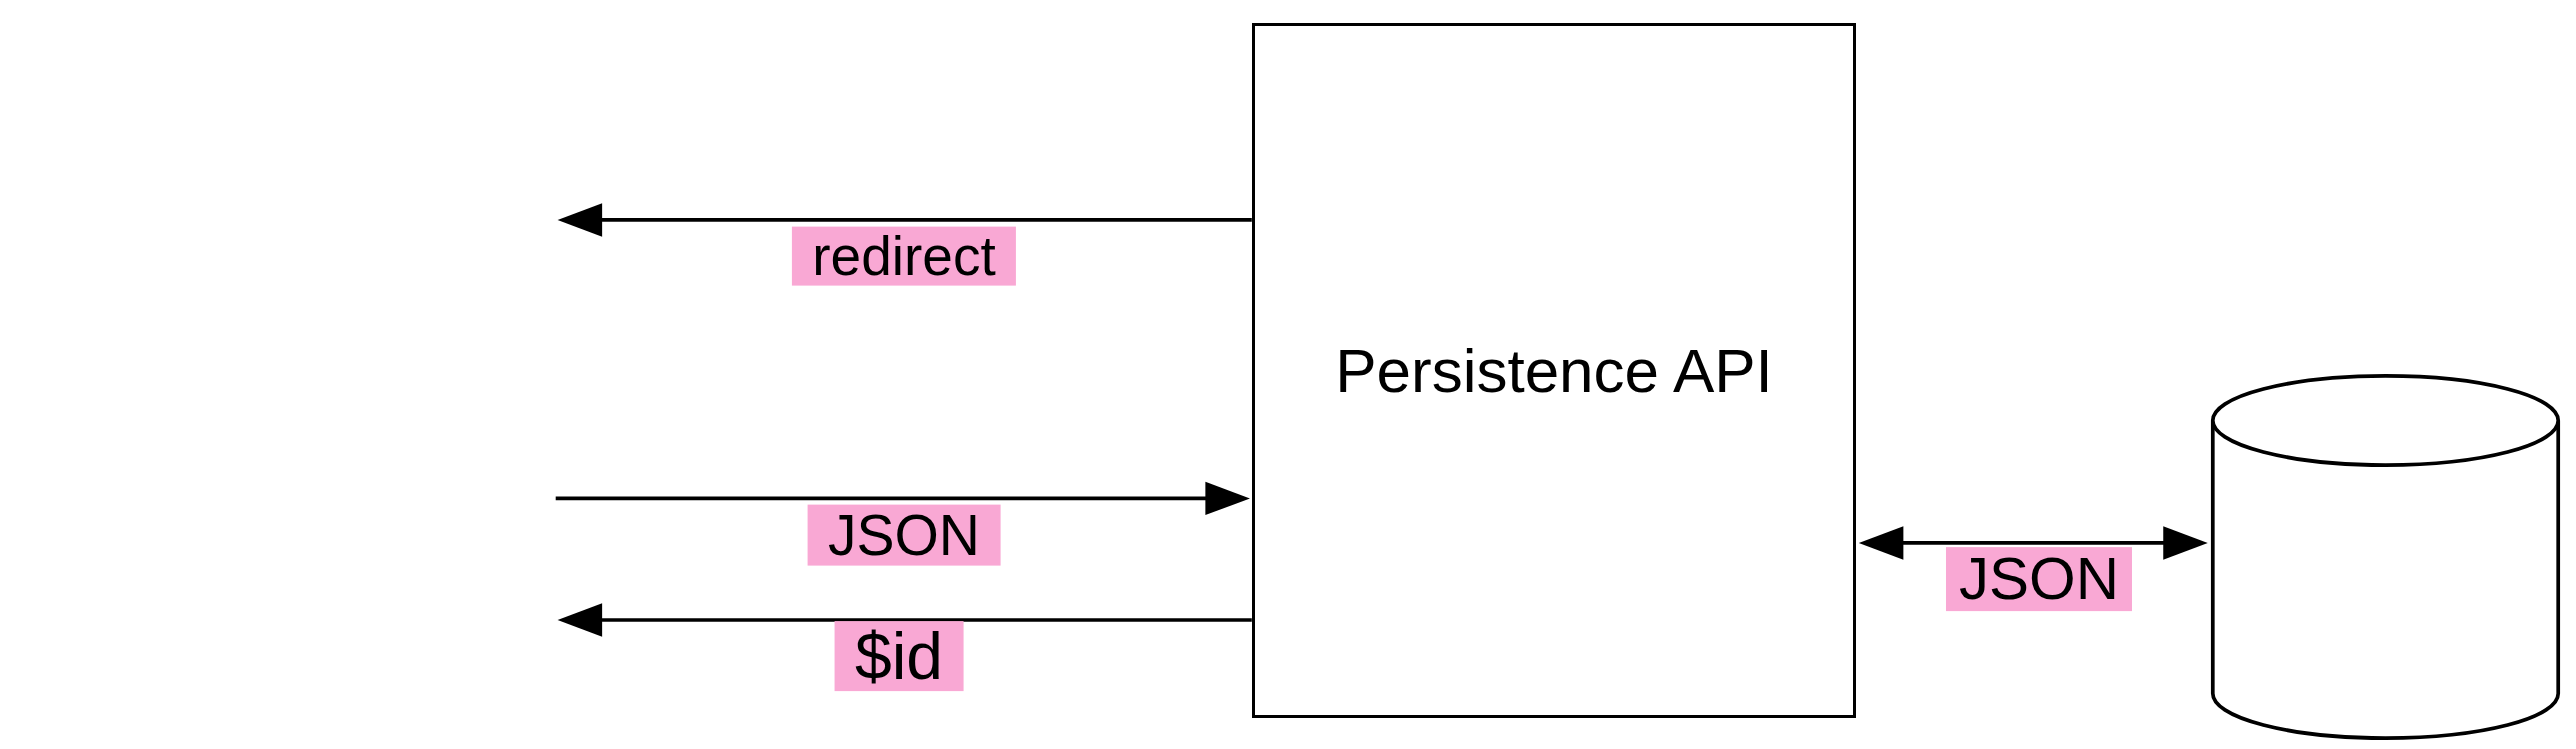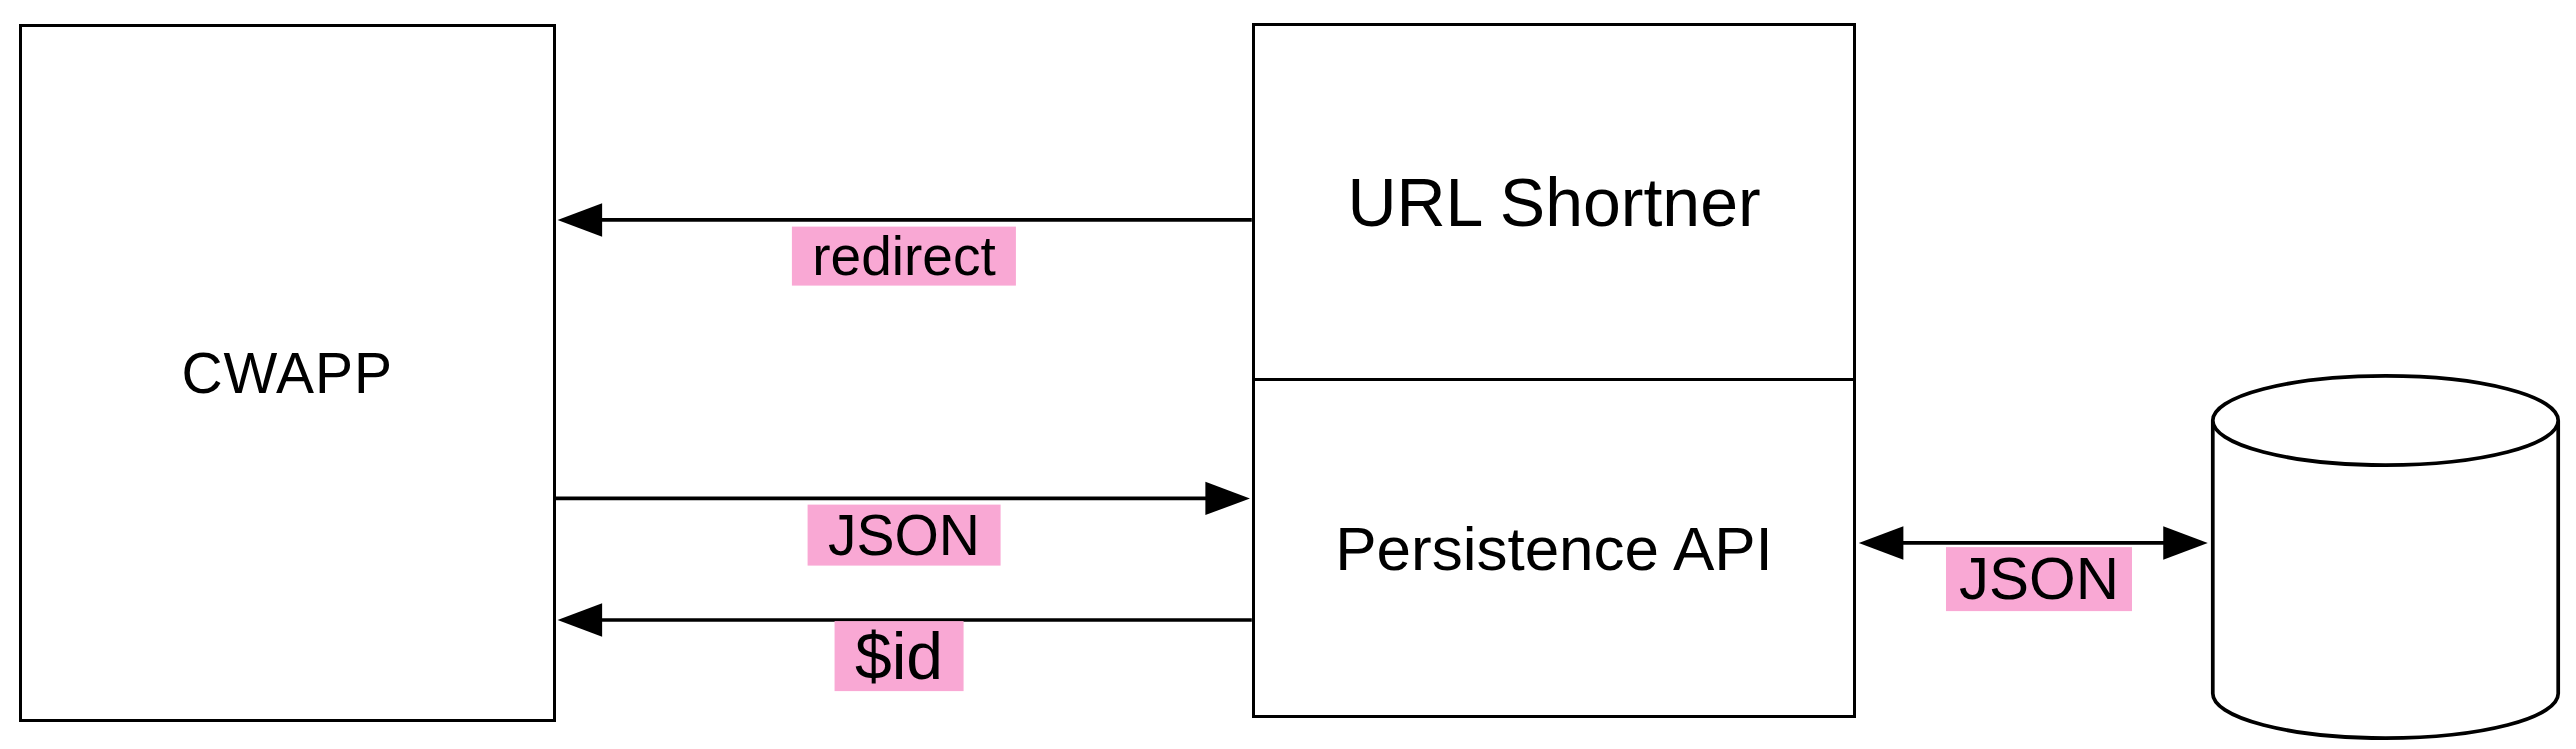--- a/index.html
+++ b/index.html
@@ -87,28 +87,22 @@
     top: 372px;
     width: 351px;
     height: 370px;
   }
 </style>
 </head>
 <body>
 
 <div class="stage">
 
-  <div class="box cwapp-box">
-    <span class="cwapp-label">CWAPP</span>
-  </div>
 
   <div class="box service-box">
-    <div class="service-section service-top">
-      <span>URL Shortner</span>
-    </div>
     <div class="service-section service-bottom">
       <span>Persistence API</span>
     </div>
   </div>
 
   <svg class="db-cylinder" viewBox="0 0 378 398" xmlns="http://www.w3.org/2000/svg">
     <path d="M 3 52 L 3 346 A 186 48 0 0 0 375 346 L 375 52" fill="#ffffff" stroke="#000000" stroke-width="4"></path>
     <ellipse cx="189" cy="52" rx="186" ry="48" fill="#ffffff" stroke="#000000" stroke-width="4"></ellipse>
   </svg>
 

